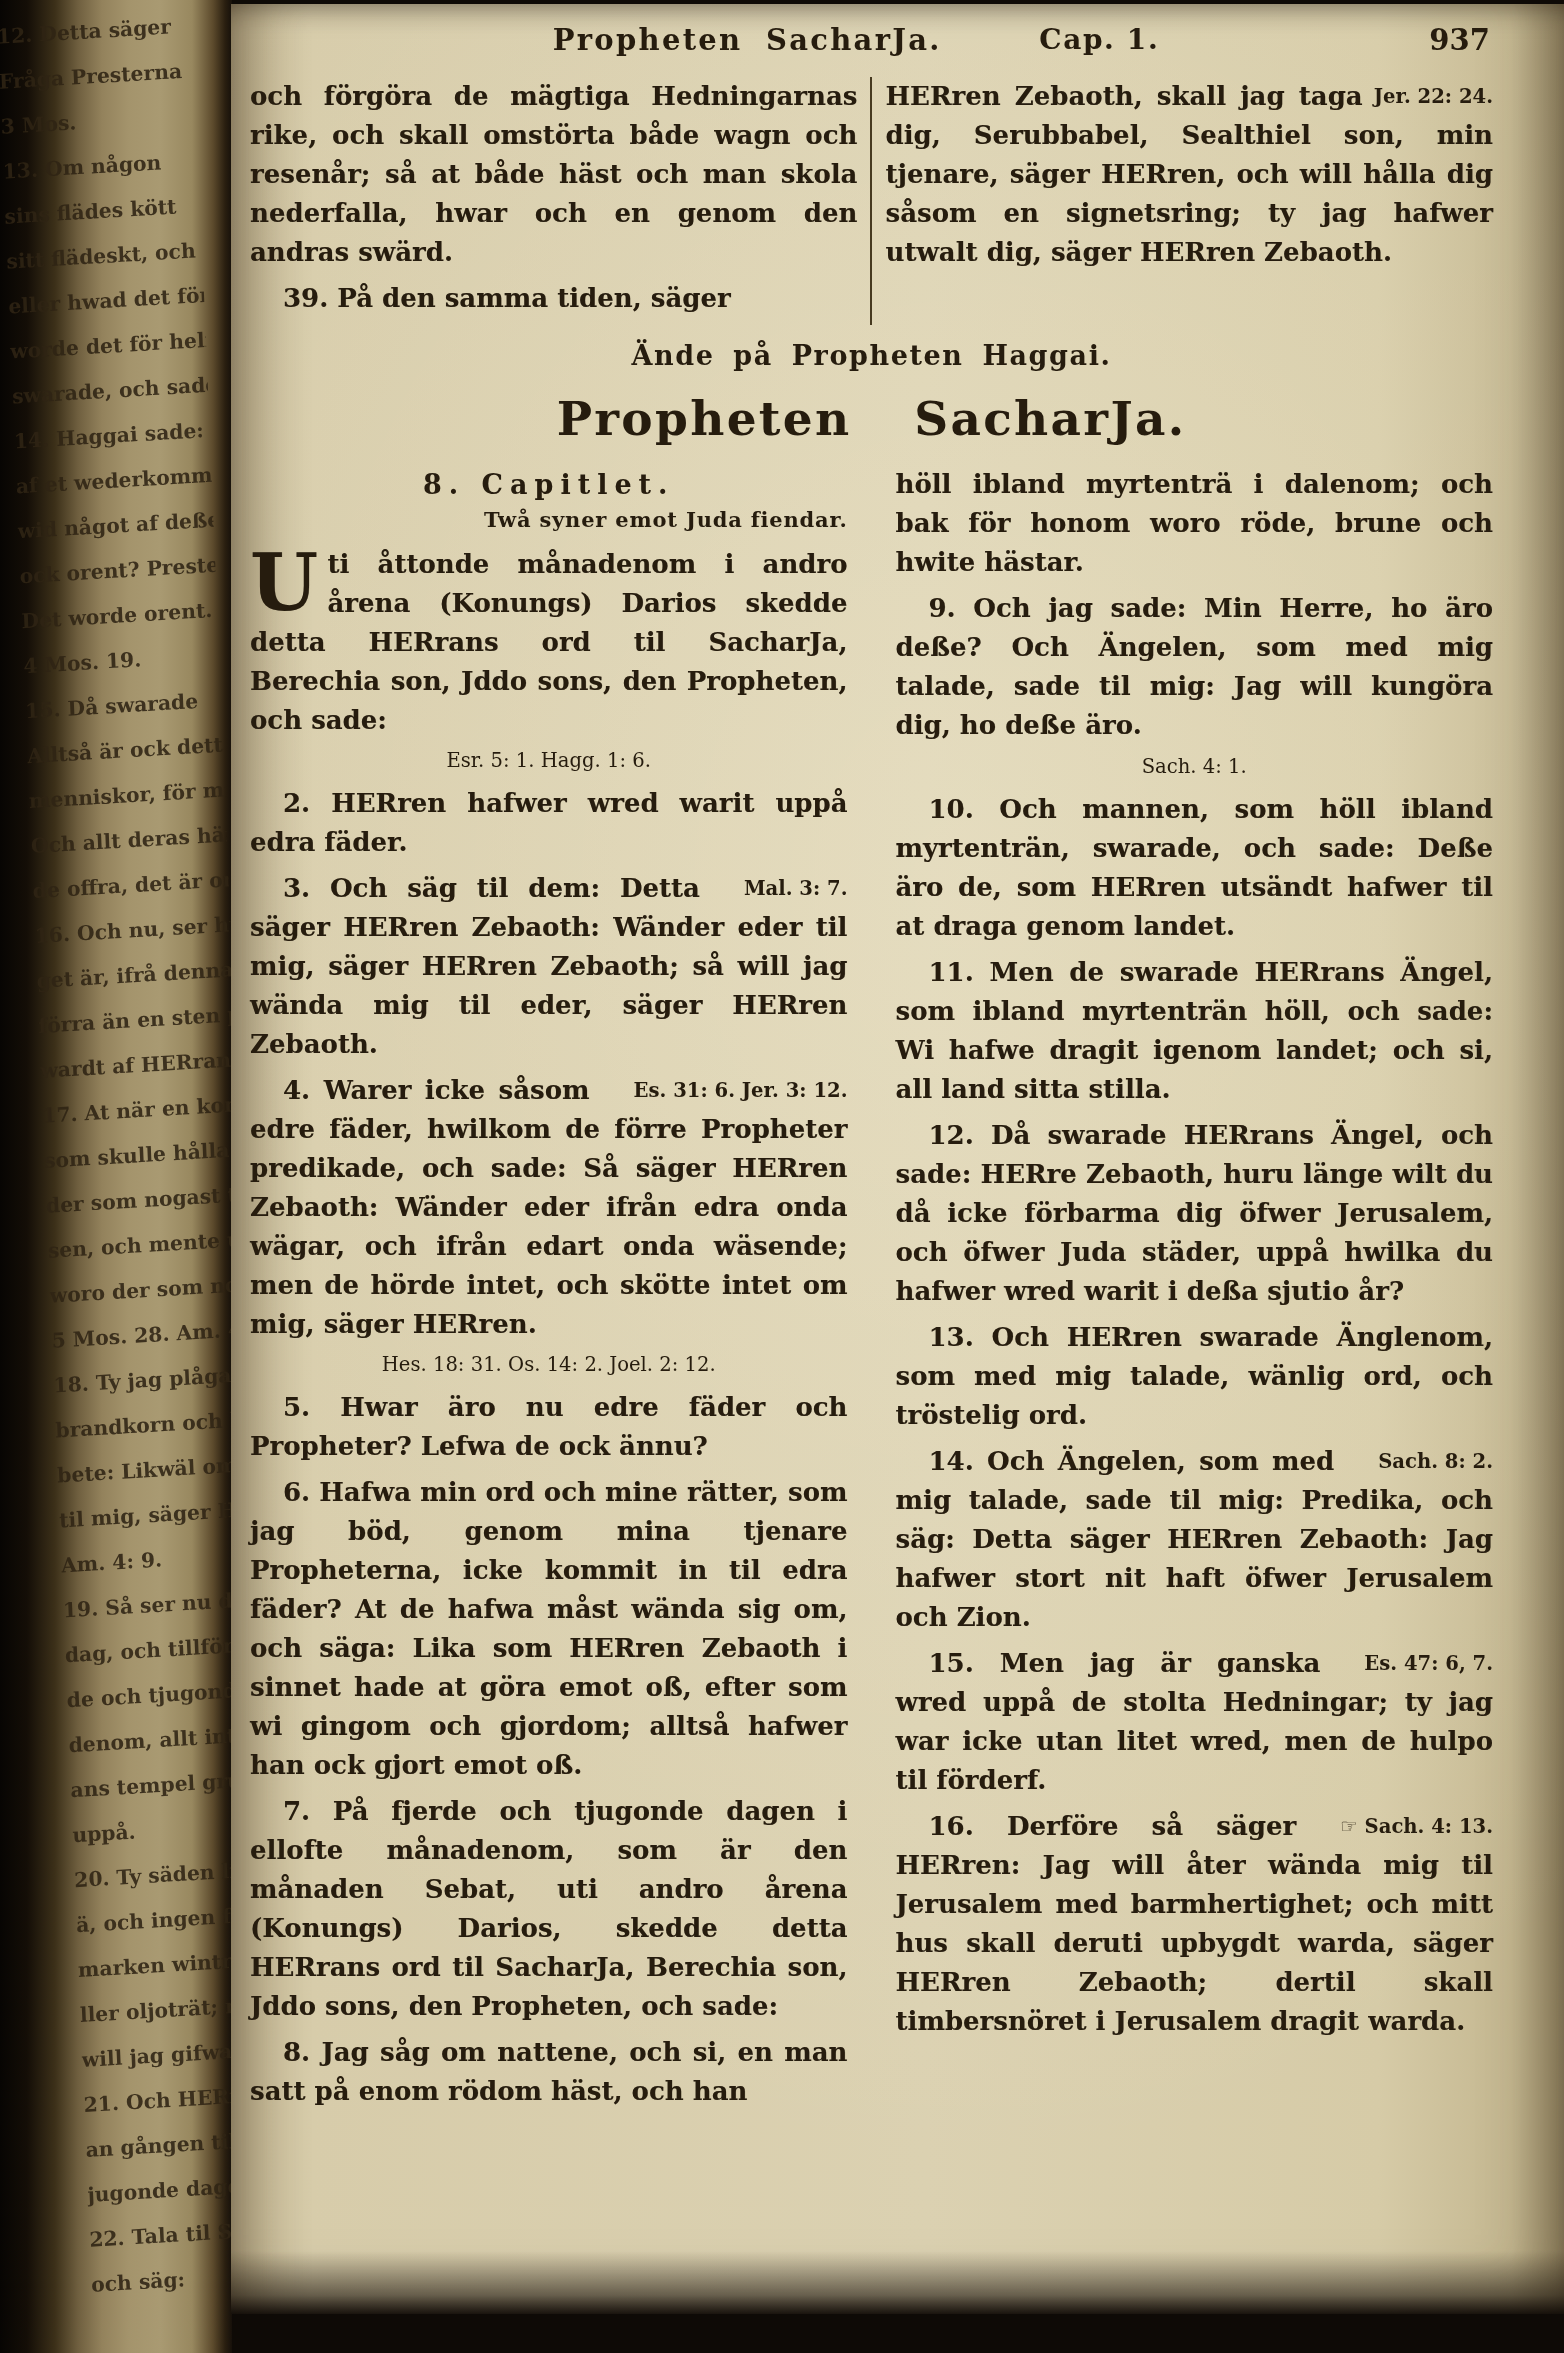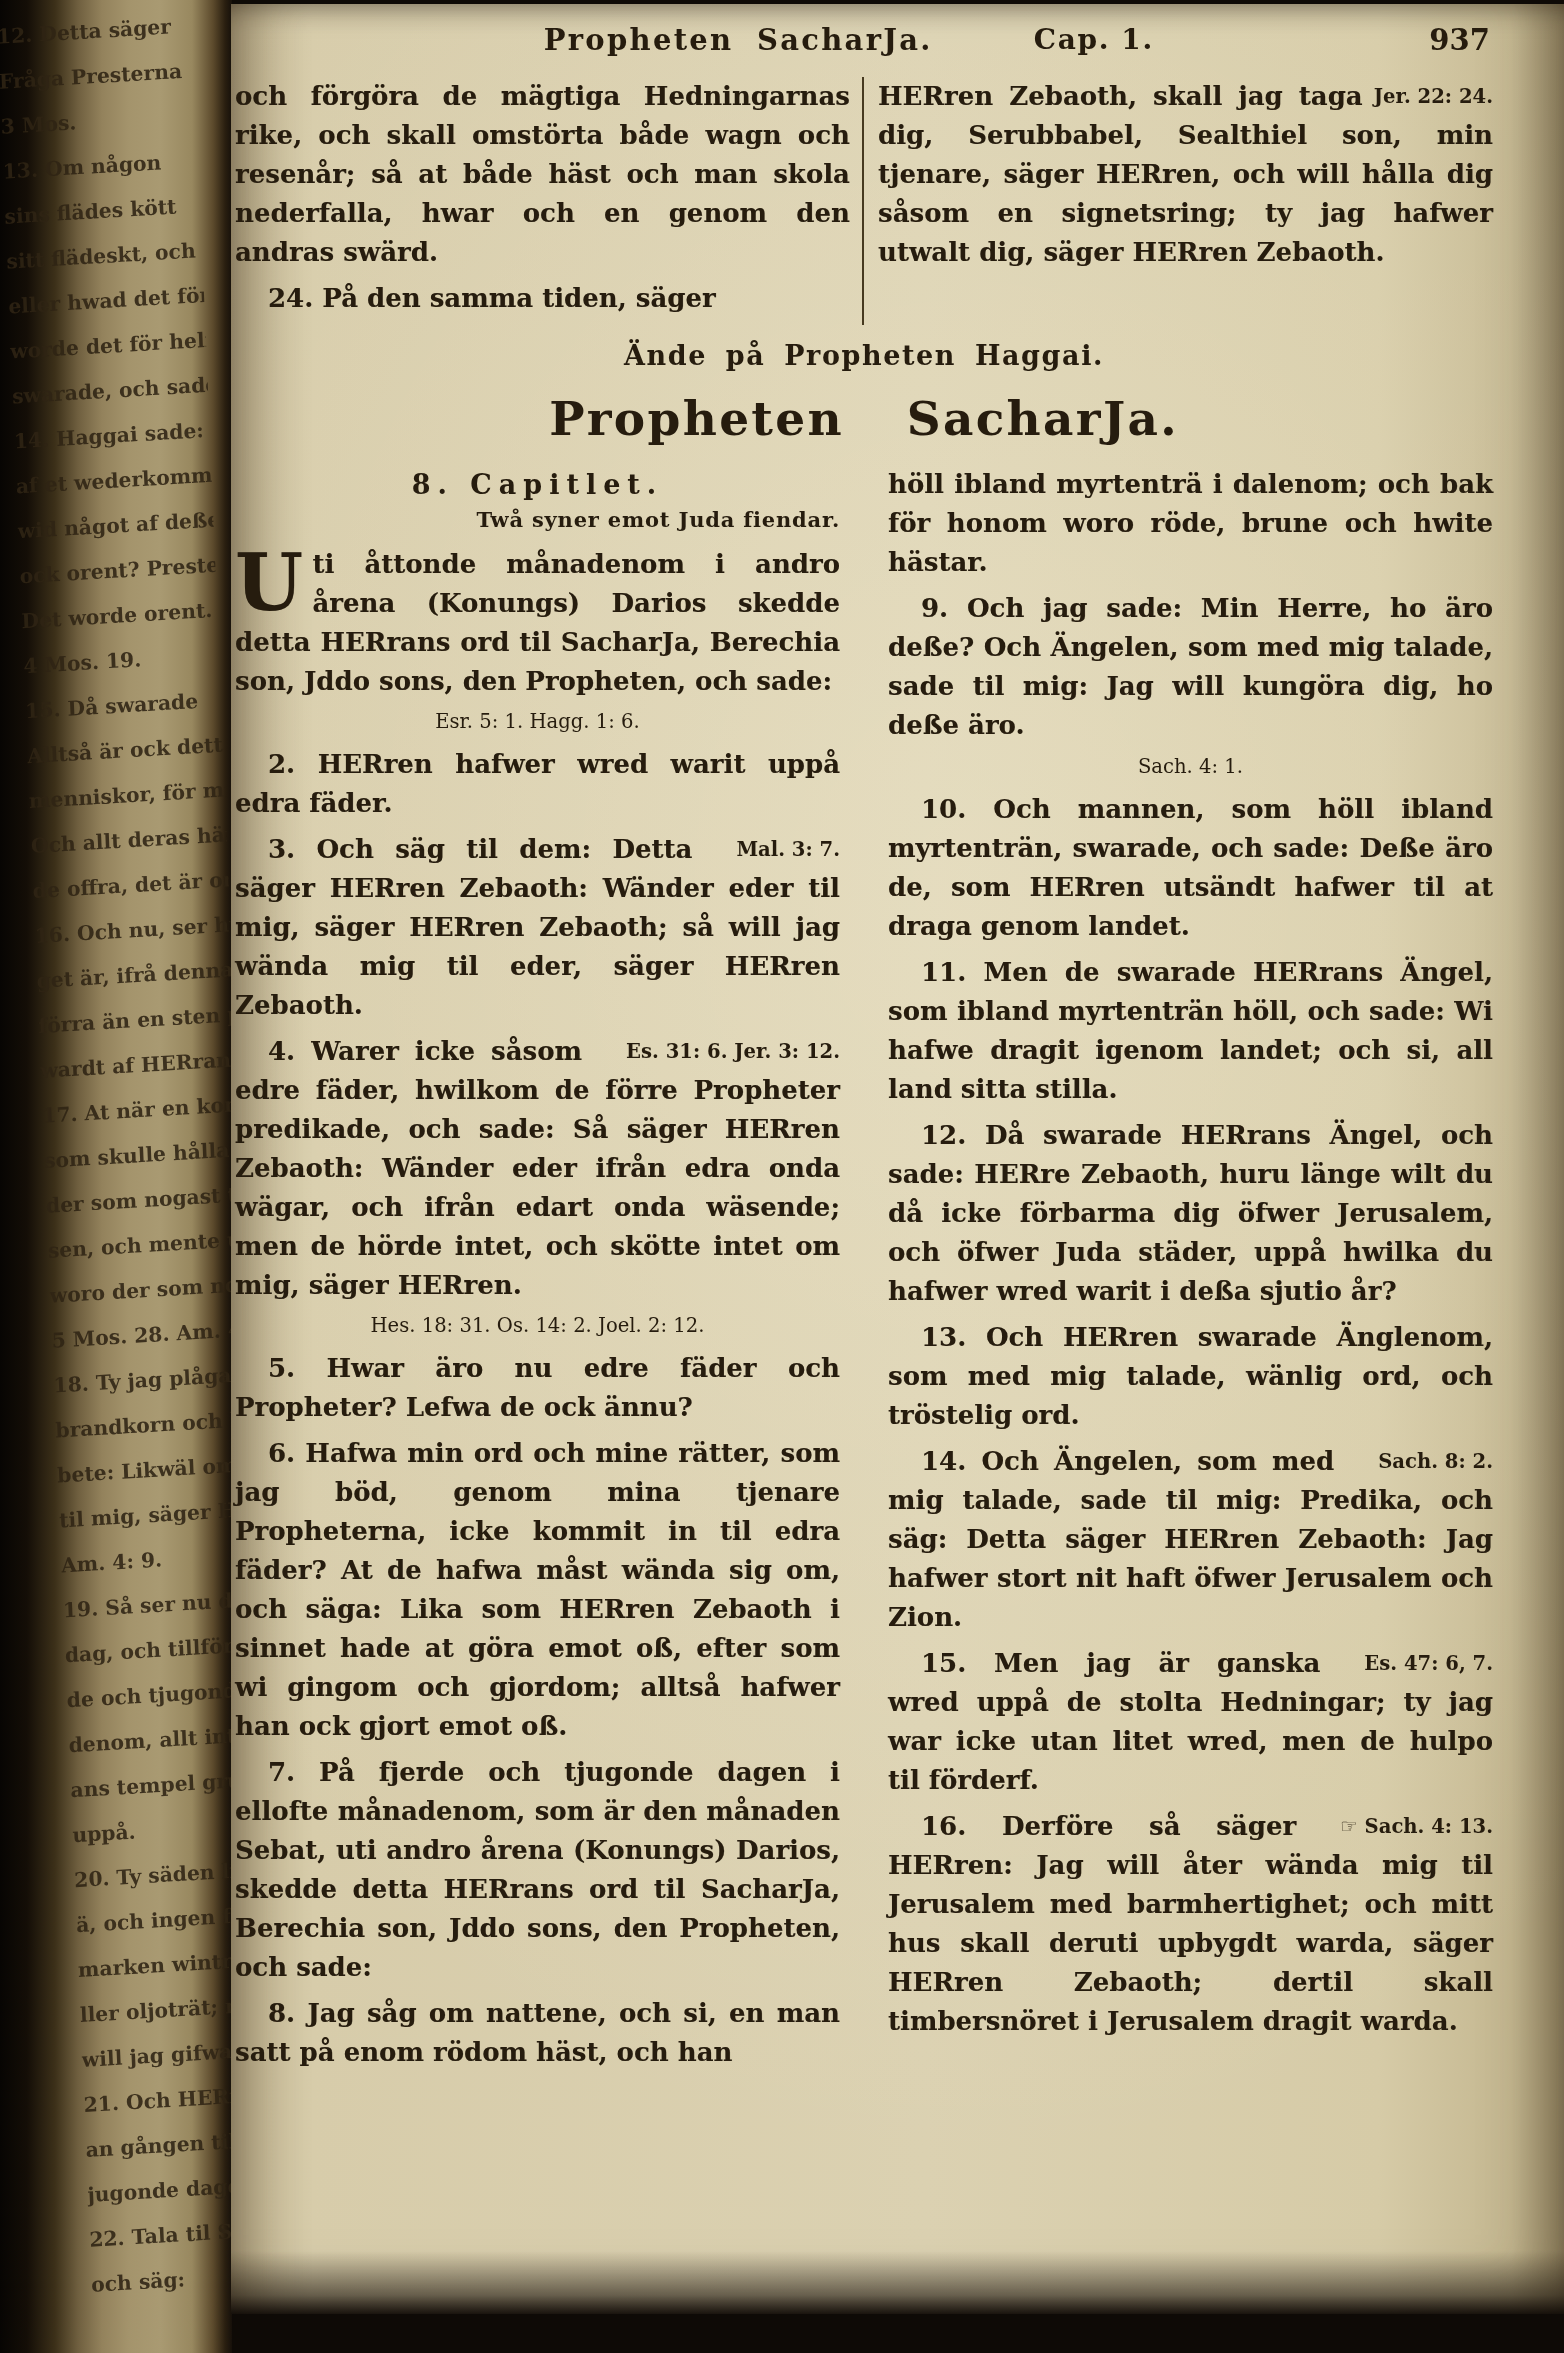--- a/index.html
+++ b/index.html
@@ -25,21 +25,21 @@
     transform:rotate(-2.4deg) skewY(-1deg);
     font-size:20.3px;line-height:45px;font-weight:700;
     color:#2f2414;opacity:.88;
   }
   .fragments div{white-space:nowrap;overflow:hidden;}
 
   
   .page{
     position:absolute;left:231px;top:3.9px;width:1334px;height:2310px;
     box-sizing:border-box;
-    padding:19px 72px 0 4px;
+    padding:19px 72px 0 19px;
     color:#261c0e;
     background:
       radial-gradient(120% 90% at 55% 38%, rgba(255,250,228,.28), rgba(0,0,0,0) 62%),
       linear-gradient(90deg,#c6b995 0%,#d7ccaa 6%,#dbd1b1 52%,#d6cba7 86%,#c4b790 96%,#a3956f 100%);
     box-shadow:
       inset 0 20.3px 31px -22px rgba(28,19,9,.65),
       inset -36px -31px 70px -30px rgba(50,35,18,.55),
       inset 55px 0 55px -41px rgba(60,44,22,.5);
   }
   .page::after{
@@ -172,21 +172,21 @@
 
     <header class="page-header">
       <span class="running-title">Propheten SacharJa.</span>
       <span class="chapter-label">Cap. 1.</span>
       <span class="page-number">937</span>
     </header>
 
     <section class="columns haggai">
       <div class="col" id="haggai-left">
           <p class="verse cont">och förgöra de mägtiga Hedningarnas rike, och skall omstörta både wagn och resenår; så at både häst och man skola nederfalla, hwar och en genom den andras swärd.</p>
-          <p class="verse"><span class="vnum">24. </span>På den samma tiden, säger</p>
+          <p class="verse"><span class="vnum">39. </span>På den samma tiden, säger</p>
         </div>
       <div class="divider"></div>
       <div class="col" id="haggai-right">
           <p class="verse cont"><span class="ref">Jer. 22: 24.</span>HERren Zebaoth, skall jag taga dig, Serubbabel, Sealthiel son, min tjenare, säger HERren, och will hålla dig såsom en signetsring; ty jag hafwer utwalt dig, säger HERren Zebaoth.</p>
         </div>
     </section>
 
     <div class="colophon">Ände på Propheten Haggai.</div>
 
     <h1 class="book-title">Propheten SacharJa.</h1>

